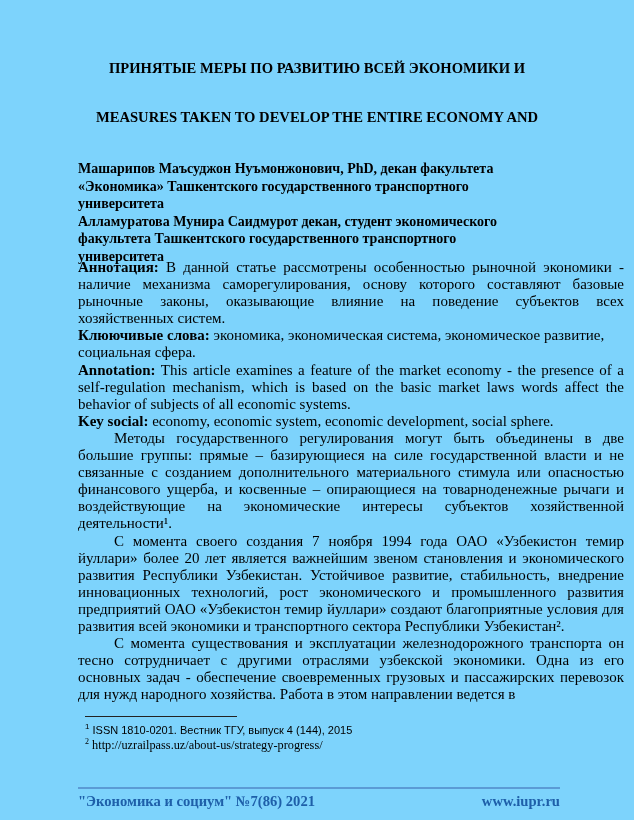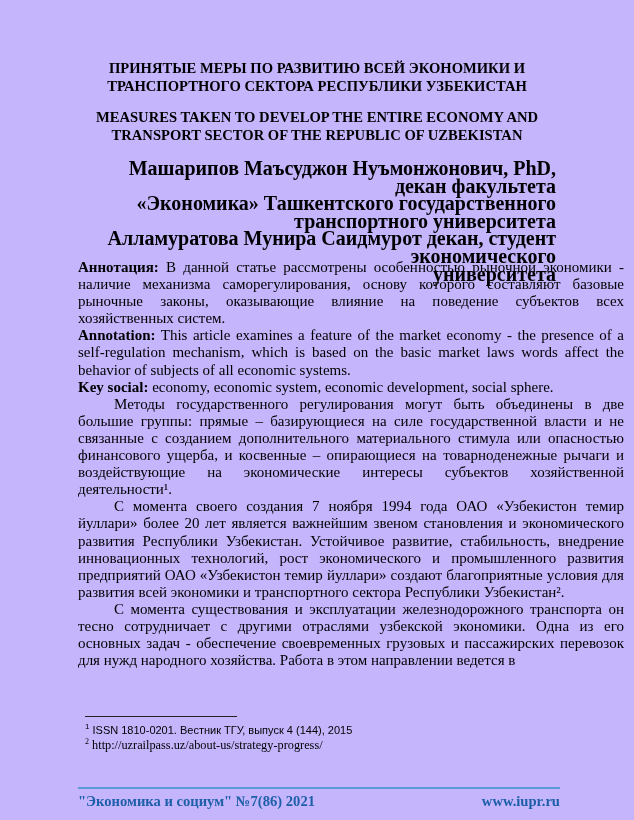--- a/index.html
+++ b/index.html
@@ -1,29 +1,29 @@
 <!DOCTYPE html>
 <html><head>
 <meta charset="utf-8">
 <style>
   html,body { margin:0; padding:0; background:#ffffff; }
   .page {
-    position:relative; width:634px; height:820px; background:#c4b5fd;
+    position:relative; width:634px; height:820px; background:#7dd3fc;
     color:#000; font-family:"Liberation Serif","DejaVu Serif",serif;
     overflow:hidden;
   }
   .abs { position:absolute; }
 
   .title-block { left:78px; width:478px; text-align:center; font-weight:bold;
                  font-size:14.6px; line-height:18.4px; }
   .title-ru { top:59px; }
   .title-en { top:108px; }
 
-  .authors { top:160px; left:78px; width:478px; text-align:right;
-             font-weight:bold; font-size:20px; line-height:17.6px; }
+  .authors { top:160px; left:78px; width:478px; text-align:left;
+             font-weight:bold; font-size:14px; line-height:17.6px; }
 
   .bodytext { top:259px; left:78px; width:546px; height:458px; overflow:hidden;
               font-size:15px; line-height:17.1px; text-align:justify; }
   .bodytext p { margin:0; padding:0; }
   .bodytext p.left { text-align:left; }
   .bodytext p.indent { text-indent:36px; }
   .lead { font-weight:bold; }
 
   .footnotes { top:716px; left:85px; width:470px; }
   .fn-rule { width:152px; height:0; border-top:1.4px solid #222; margin:0 0 6px 0; }
@@ -36,37 +36,37 @@
             padding-top:4px; display:flex; justify-content:space-between;
             color:#1e5fa9; font-weight:bold; font-size:14.6px; }
 </style>
 </head>
 <body>
 
 <div class="page">
 
   <div class="abs title-block title-ru">
     <div>ПРИНЯТЫЕ МЕРЫ ПО РАЗВИТИЮ ВСЕЙ ЭКОНОМИКИ И</div>
-    <div>ТРАНСПОРТНОГО СЕКТОРА РЕСПУБЛИКИ УЗБЕКИСТАН</div>
   </div>
 
   <div class="abs title-block title-en">
     <div>MEASURES TAKEN TO DEVELOP THE ENTIRE ECONOMY AND</div>
-    <div>TRANSPORT SECTOR OF THE REPUBLIC OF UZBEKISTAN</div>
   </div>
 
   <div class="abs authors">
     <div>Машарипов Маъсуджон Нуъмонжонович, PhD, декан факультета</div>
     <div>«Экономика» Ташкентского государственного транспортного университета</div>
     <div>Алламуратова Мунира Саидмурот декан, студент экономического</div>
+    <div>факультета Ташкентского государственного транспортного</div>
     <div>университета</div>
   </div>
 
   <div class="abs bodytext">
     <p><span class="lead">Аннотация:</span><span> В данной статье рассмотрены особенностью рыночной экономики - наличие механизма саморегулирования, основу которого составляют базовые рыночные законы, оказывающие влияние на поведение субъектов всех хозяйственных систем.</span></p>
+    <p class="left"><span class="lead">Клюючивые слова:</span><span> экономика, экономическая система, экономическое развитие, социальная сфера.</span></p>
     <p><span class="lead">Annotation:</span><span> This article examines a feature of the market economy - the presence of a self-regulation mechanism, which is based on the basic market laws words affect the behavior of subjects of all economic systems.</span></p>
     <p class="left"><span class="lead">Key social:</span><span> economy, economic system, economic development, social sphere.</span></p>
     <p class="indent">Методы государственного регулирования могут быть объединены в две большие группы: прямые – базирующиеся на силе государственной власти и не связанные с созданием дополнительного материального стимула или опасностью финансового ущерба, и косвенные – опирающиеся на товарноденежные рычаги и воздействующие на экономические интересы субъектов хозяйственной деятельности¹.</p>
     <p class="indent">С момента своего создания 7 ноября 1994 года ОАО «Узбекистон темир йуллари» более 20 лет является важнейшим звеном становления и экономического развития Республики Узбекистан. Устойчивое развитие, стабильность, внедрение инновационных технологий, рост экономического и промышленного развития предприятий ОАО «Узбекистон темир йуллари» создают благоприятные условия для развития всей экономики и транспортного сектора Республики Узбекистан².</p>
     <p class="indent">С момента существования и эксплуатации железнодорожного транспорта он тесно сотрудничает с другими отраслями узбекской экономики. Одна из его основных задач - обеспечение своевременных грузовых и пассажирских перевозок для нужд народного хозяйства. Работа в этом направлении ведется в</p>
   </div>
 
   <div class="abs footnotes">
     <div class="fn-rule"></div>
     <p class="fn fn-1"><sup>1</sup> <span>ISSN 1810-0201. Вестник ТГУ, выпуск 4 (144), 2015</span></p>

